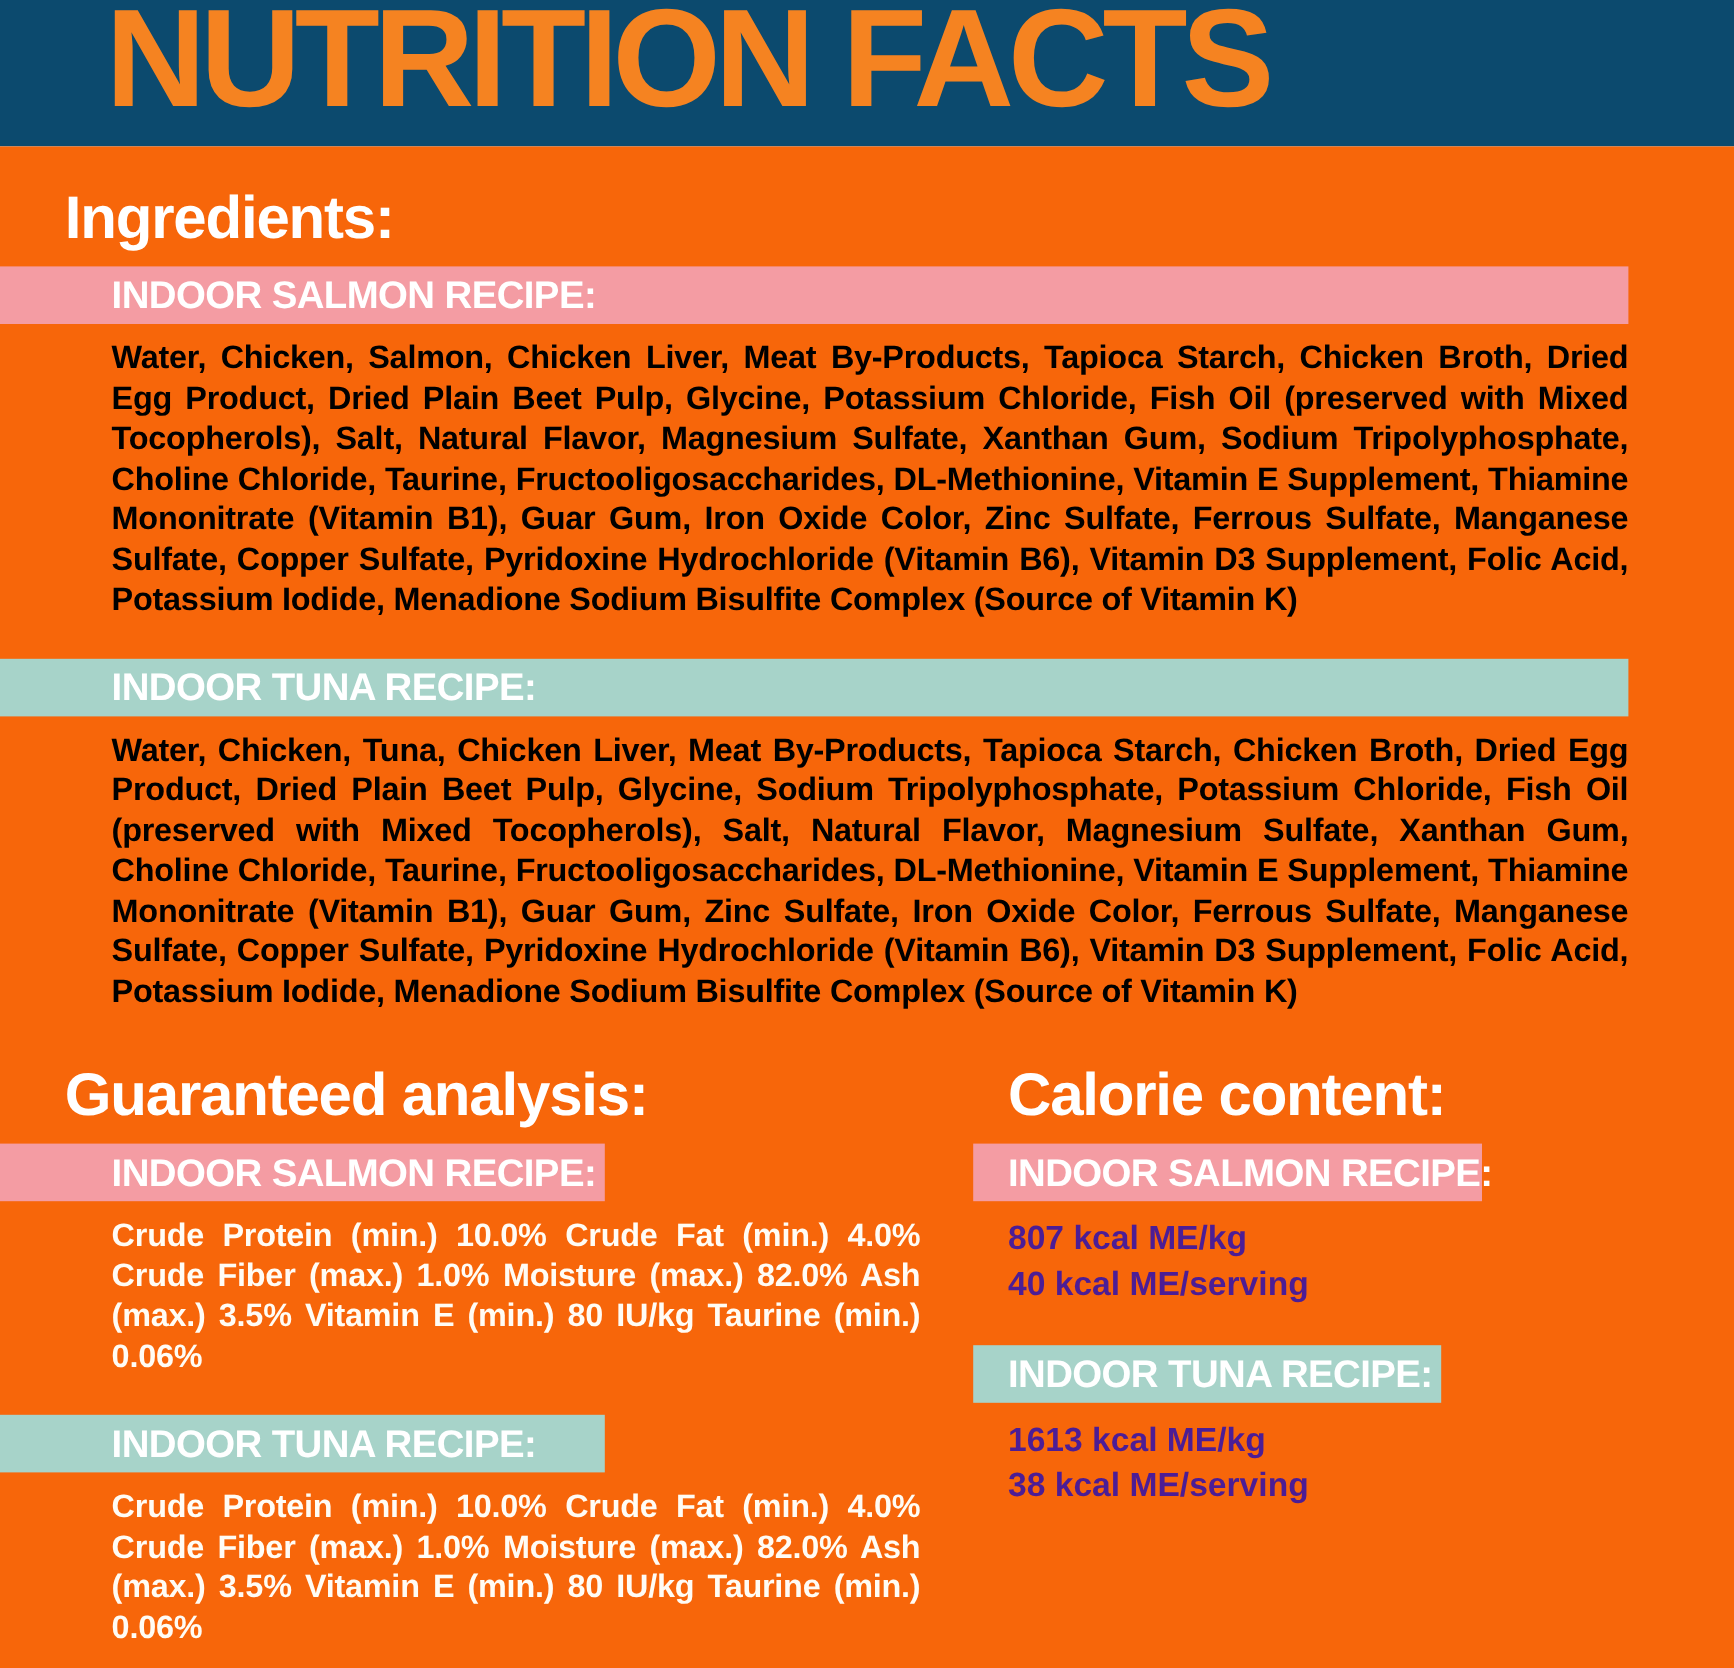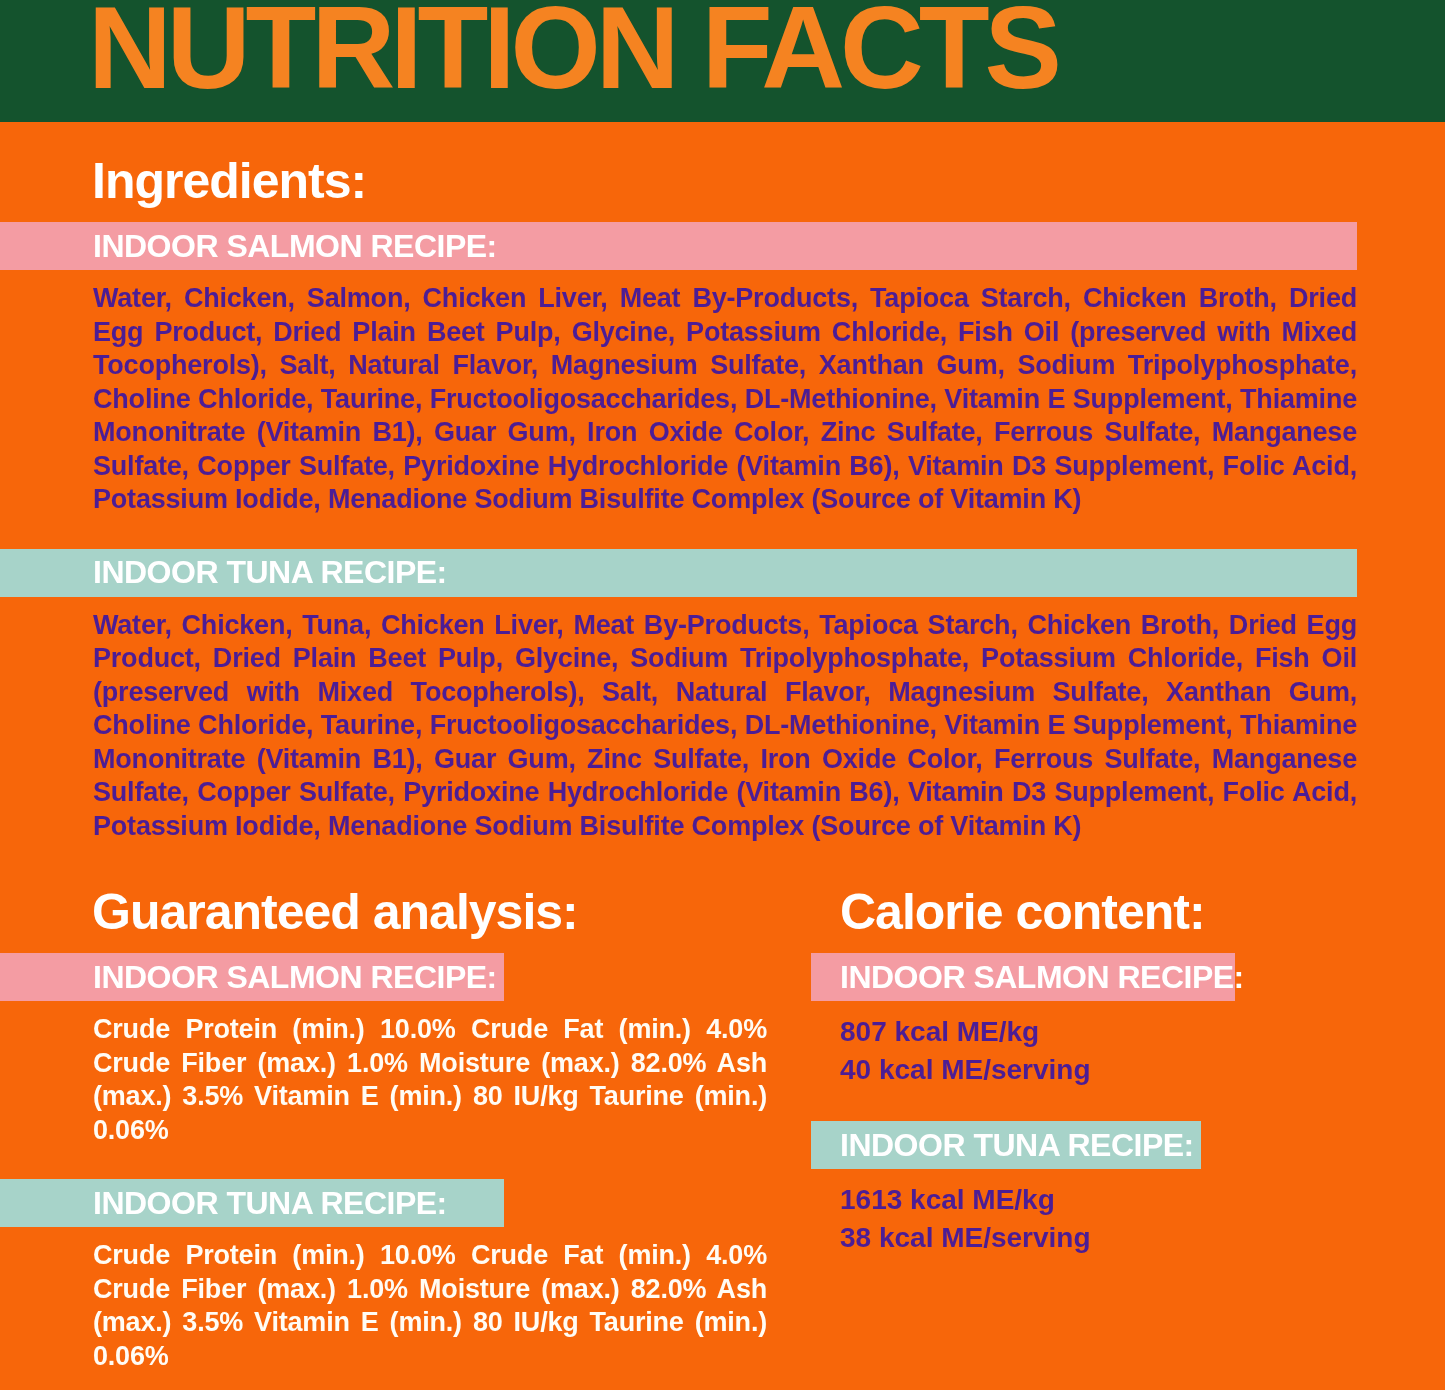--- a/index.html
+++ b/index.html
@@ -7,40 +7,40 @@
   body { font-family: "Liberation Sans", sans-serif; }
   .page {
     position: relative;
     width: 1445px;
     height: 1390px;
     overflow: hidden;
     background: #ffffff;
   }
   .header {
     height: 122px;
-    background: #14532d;
+    background: #0c4a6e;
     overflow: hidden;
   }
   .main-title {
     margin: -10px 0 0 88px;
     font-size: 116px;
     line-height: 1.0;
     font-weight: bold;
     letter-spacing: -5px;
     color: #F58321;
     white-space: nowrap;
   }
   .body-orange {
     height: 1268px;
     background: #F7660A;
     color: #FFFCF5;
     overflow: hidden;
   }
   .section-heading {
-    margin: 30px 0 0 92px;
+    margin: 30px 0 0 54px;
     font-size: 50px;
     font-weight: bold;
     letter-spacing: -1px;
     color: #FFFFFF;
   }
   .banner {
     height: 48px;
     display: flex;
     align-items: center;
     padding-left: 93px;
@@ -56,21 +56,21 @@
   }
   .banner-full { width: 1357px; margin-top: 12px; }
   .ingredients-text {
     width: 1264px;
     margin: 12px 0 0 93px;
     font-size: 27px;
     font-weight: bold;
     letter-spacing: -0.2px;
     line-height: 33.5px;
     text-align: justify;
-    color: #4c1d95;
+    color: #000000;
   }
   .gap-lg { margin-top: 52px; }
   .columns {
     display: flex;
     margin-top: 40px;
   }
   .col-left { width: 811px; flex: 0 0 811px; }
   .col-right { flex: 1 1 auto; }
   .col-left .section-heading { margin-top: 0; }
   .col-right .section-heading { margin-top: 0; margin-left: 29px; }

